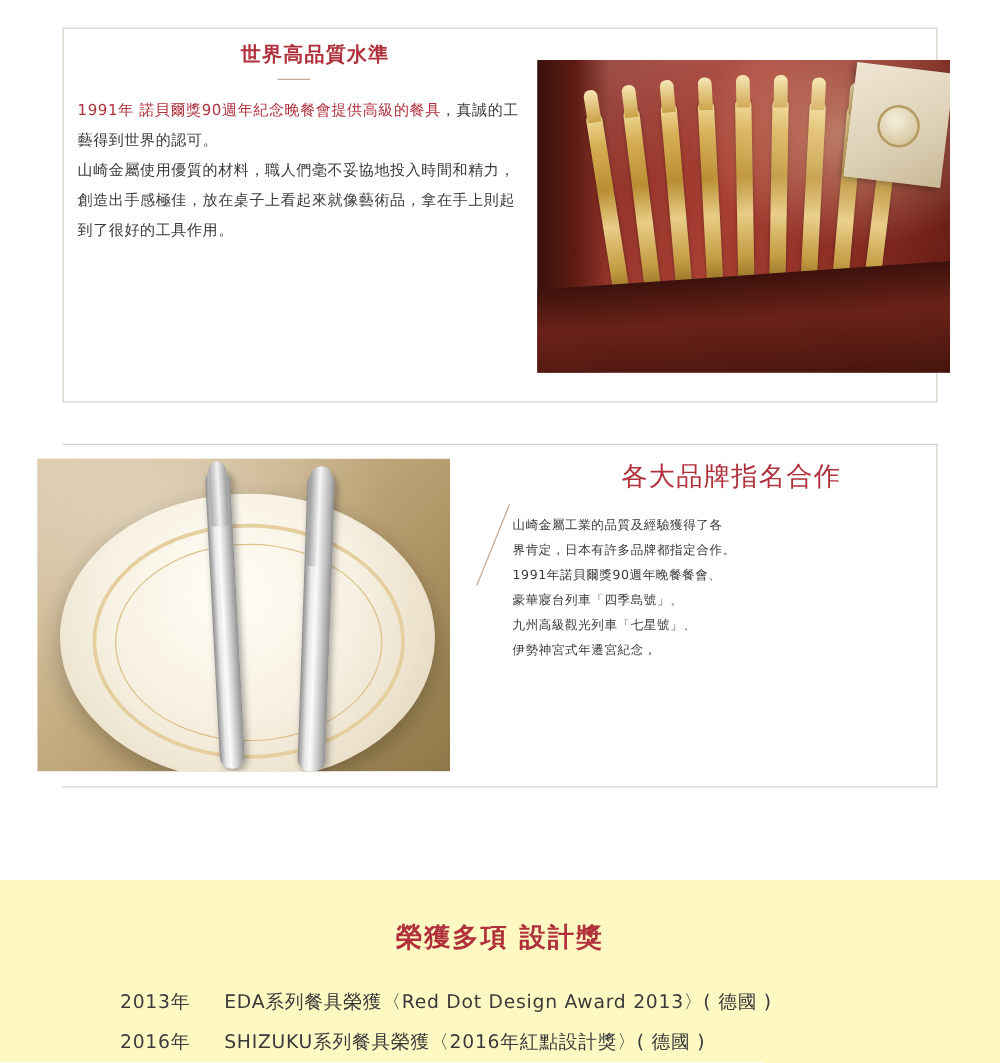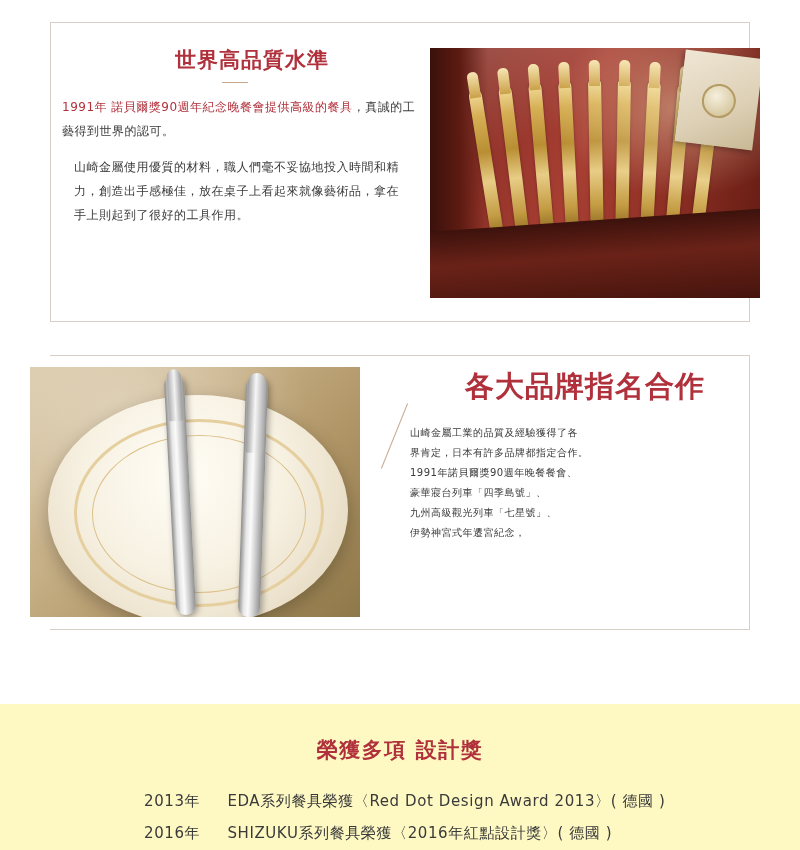--- a/index.html
+++ b/index.html
@@ -37,26 +37,26 @@
     border: 1px solid #d8cfc6;
     background: #ffffff;
   }
   .sec1-text {
     position: absolute;
     left: 62px;
     top: 30px;
     width: 360px;
   }
   .sec1-title {
-    font-size: 21px;
+    font-size: 16px;
     font-weight: bold;
     color: #b0313c;
     text-align: center;
     letter-spacing: 1px;
-    margin: 16px 0 4px 0;
+    margin: 4px 0 4px 0;
     padding-left: 20px;
   }
   .title-rule {
     width: 26px;
     height: 1px;
     background: #c9a88f;
     margin: 8px auto 12px auto;
     margin-left: 160px;
   }
   .sec1-body {
@@ -262,22 +262,22 @@
     background: linear-gradient(90deg, #9b9b9b 0%, #f6f6f6 45%, #a8a8a8 100%);
   }
 
   .sec2-text {
     position: absolute;
     left: 410px;
     top: 22px;
     width: 350px;
   }
   .sec2-title {
-    font-size: 29px;
-    font-weight: bold;
+    font-size: 21px;
+    font-weight: normal;
     color: #b0313c;
     letter-spacing: 1px;
     margin: 0 0 6px 0;
     text-align: center;
   }
   .slash {
     position: absolute;
     left: -16px;
     top: 34px;
     width: 1px;
@@ -314,40 +314,39 @@
   .awards {
     margin-top: 22px;
     padding-left: 96px;
   }
   .award-row {
     font-size: 15px;
     color: #3a3a3a;
     line-height: 2.1;
     letter-spacing: 0.6px;
     white-space: nowrap;
-    margin-left: 48px;
   }
   .award-year { display: inline-block; width: 78px; }
   .award-text { display: inline-block; }
 </style>
 </head>
 <body>
 
 <div class="page">
 
   <section class="sec1">
     <div class="sec1-frame"></div>
 
     <div class="sec1-text">
       <h2 class="sec1-title">世界高品質水準</h2>
       <div class="title-rule"></div>
       <p class="sec1-body" style="margin:0">
         <span class="red">1991年 諾貝爾獎90週年紀念晚餐會提供高級的餐具</span><span>，真誠的工藝得到世界的認可。</span>
       </p>
-      <p class="sec1-body" style="margin:12px">山崎金屬使用優質的材料，職人們毫不妥協地投入時間和精力，創造出手感極佳，放在桌子上看起來就像藝術品，拿在手上則起到了很好的工具作用。</p>
+      <p class="sec1-body" style="margin:0">山崎金屬使用優質的材料，職人們毫不妥協地投入時間和精力，創造出手感極佳，放在桌子上看起來就像藝術品，拿在手上則起到了很好的工具作用。</p>
     </div>
 
     <div class="photo1">
       <div class="bg"></div>
       <div class="box-edge2"></div>
       <div class="fork" style="left:38px;  top:42px;  transform:rotate(-9deg);"></div>
       <div class="fork" style="left:68px;  top:38px;  transform:rotate(-7deg);"></div>
       <div class="fork" style="left:98px;  top:34px;  transform:rotate(-5deg);"></div>
       <div class="fork" style="left:128px; top:32px; transform:rotate(-3deg);"></div>
       <div class="fork" style="left:158px; top:30px; transform:rotate(-1deg);"></div>

